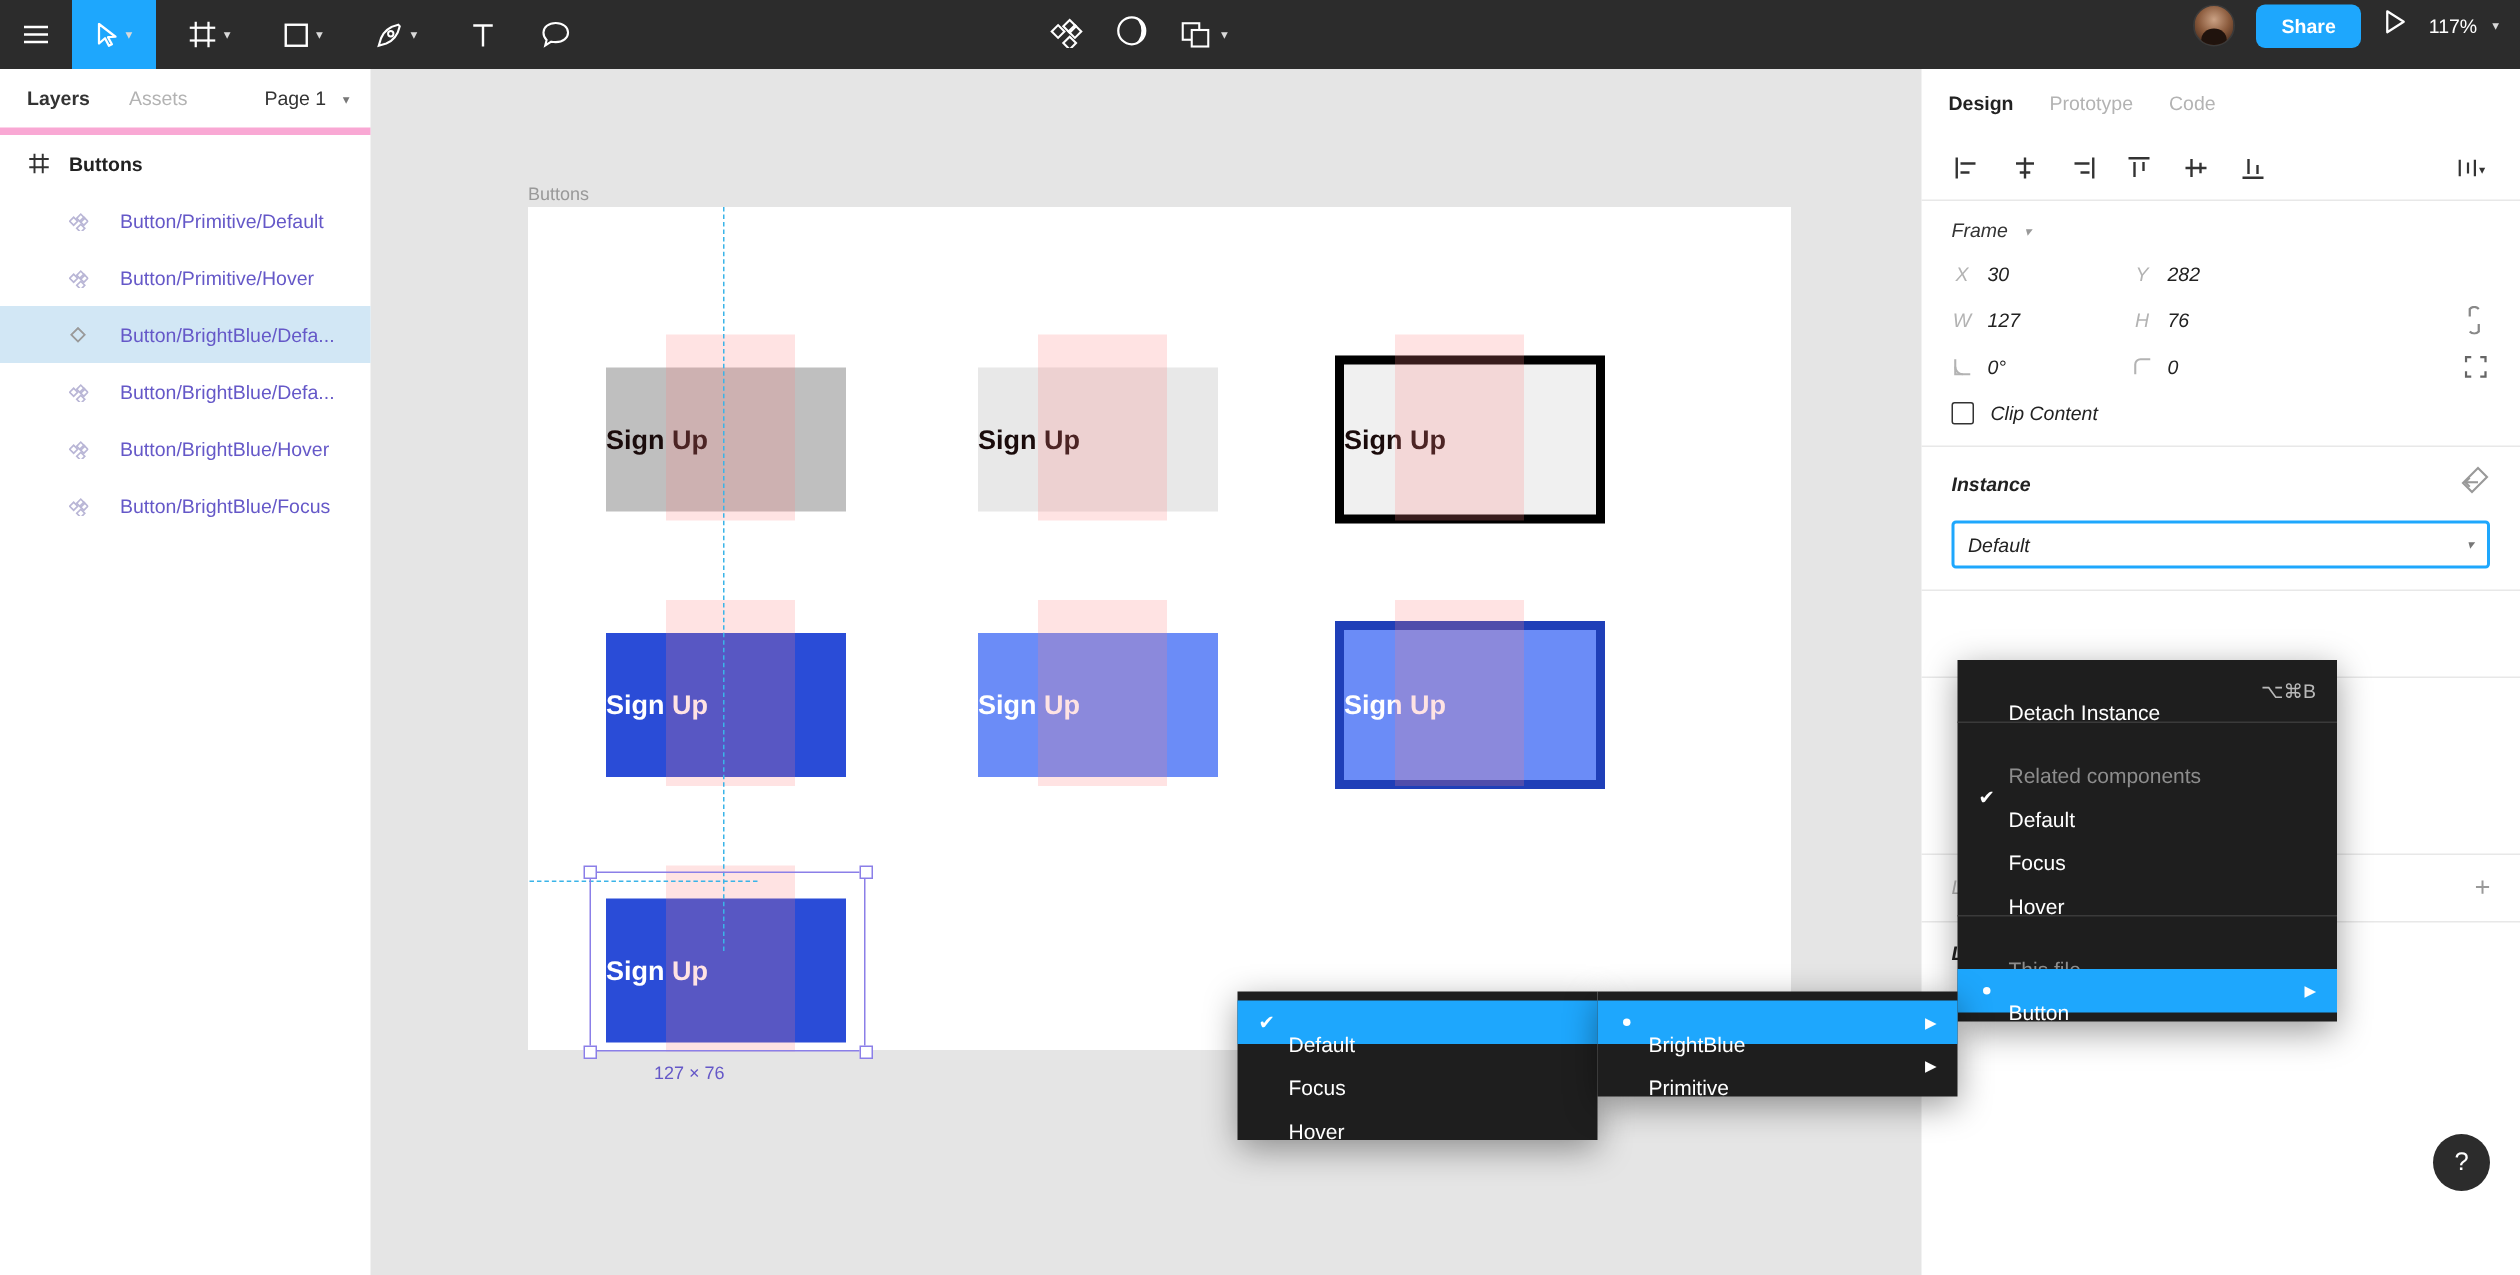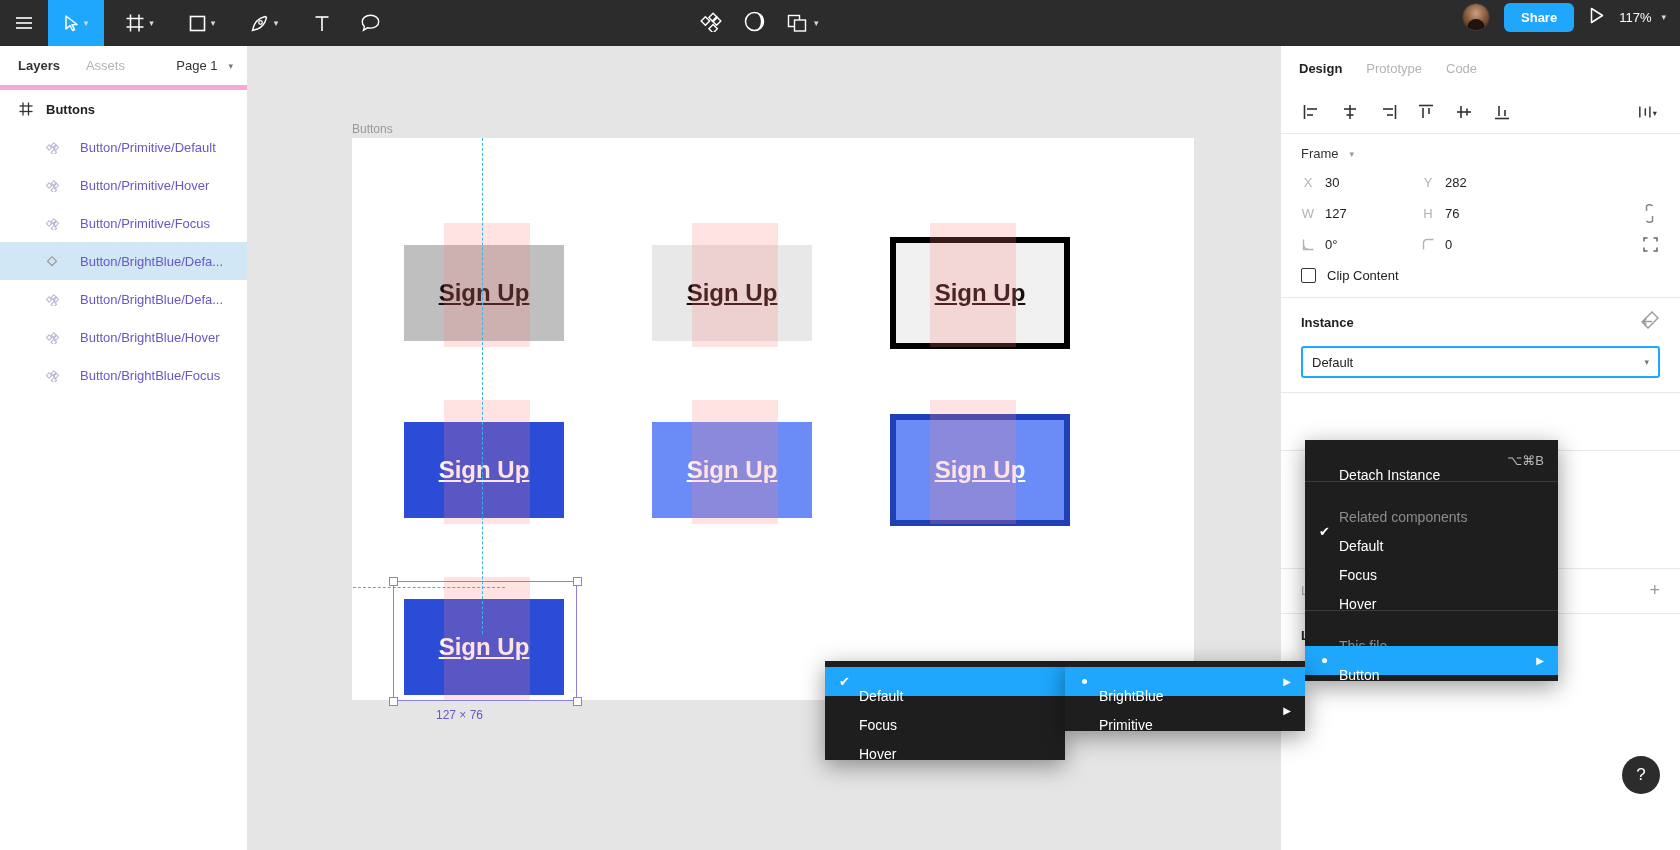--- a/index.html
+++ b/index.html
@@ -81,22 +81,22 @@
     position:absolute; left:248px; top:46px; width:1032px; height:804px;
     background:#e5e5e5; overflow:hidden;
   }
   .frame-label {
     position:absolute; left:104px; top:76px; font-size:12px; color:#999;
   }
   .frame {
     position:absolute; left:104px; top:92px; width:842px; height:562px; background:#fff;
   }
   .btn {
-    position:absolute; display:flex; align-items:center; justify-content:center;
-    font-size:24px; font-weight:bold;text-decoration:underline;
+    position:absolute; display:flex; align-items:center; justify-content:flex-start;
+    font-size:18px; font-weight:bold;
   }
   .pinkbox { position:absolute; background:rgba(255,128,128,0.22); }
   .guide-v {
     position:absolute; left:234px; top:92px; width:0; height:496px;
     border-left:1px dashed #3ab4e8;
   }
   .guide-h {
     position:absolute; left:105px; top:541px; width:152px; height:0;
     border-top:1px dashed #3ab4e8;
   }
@@ -119,21 +119,21 @@
   .rp-tabs {
     height:44px; display:flex; align-items:center; padding:0 18px; gap:24px;
   }
   .rp-tab { font-size:13px; color:#b3b3b3; }
   .rp-tab.active { color:#222; font-weight:bold; }
   .align-row {
     height:44px; display:flex; align-items:center; padding:0 20px;
     gap:16px; border-bottom:1px solid #e8e8e8;
   }
   .align-ico { width:22px; height:22px; display:flex; align-items:center; justify-content:center; }
-  .sect { padding:12px 20px 14px 20px; border-bottom:1px solid #e8e8e8; position:relative; }
+  .sect { padding:12px 20px 14px 20px; border-bottom:1px solid #e8e8e8; position:relative;font-style:italic; }
   .sect-title { font-size:13px; color:#222; font-weight:bold; }
   .frame-drop { font-size:13px; color:#333; display:flex; align-items:center; gap:6px; }
   .prop-grid { display:grid; grid-template-columns:120px 120px 1fr; row-gap:14px; margin-top:14px; }
   .prop { display:flex; align-items:center; gap:10px; font-size:13px; }
   .prop .k { color:#b3b3b3; width:14px; display:flex; justify-content:center; }
   .prop .v { color:#222; }
   .chk-row { display:flex; align-items:center; gap:11px; margin-top:16px; font-size:13px; color:#222; }
   .chk { width:15px; height:15px; border:1.5px solid #333; border-radius:2px; }
   .sect-head { display:flex; align-items:center; justify-content:space-between; }
   .instance-input {
@@ -319,33 +319,20 @@
             <svg width="13" height="13" viewBox="0 0 13 13">
               <g fill="none" stroke="#b9b6d6" stroke-width="1.1">
   <rect x="6.5" y="1.2" width="3.8" height="3.8" transform="rotate(45 6.5 3.1)"></rect>
   <rect x="6.5" y="8" width="3.8" height="3.8" transform="rotate(45 6.5 9.9)"></rect>
   <rect x="1.2" y="4.6" width="3.8" height="3.8" transform="rotate(45 3.1 6.5)"></rect>
   <rect x="8" y="4.6" width="3.8" height="3.8" transform="rotate(45 9.9 6.5)"></rect>
               </g>
             </svg>
           </span>
     <span class="lname">Button/Primitive/Hover</span>
-  </div>
-  <div class="layer-row child">
-    <span class="ico">
-            <svg width="13" height="13" viewBox="0 0 13 13">
-              <g fill="none" stroke="#b9b6d6" stroke-width="1.1">
-  <rect x="6.5" y="1.2" width="3.8" height="3.8" transform="rotate(45 6.5 3.1)"></rect>
-  <rect x="6.5" y="8" width="3.8" height="3.8" transform="rotate(45 6.5 9.9)"></rect>
-  <rect x="1.2" y="4.6" width="3.8" height="3.8" transform="rotate(45 3.1 6.5)"></rect>
-  <rect x="8" y="4.6" width="3.8" height="3.8" transform="rotate(45 9.9 6.5)"></rect>
-              </g>
-            </svg>
-          </span>
-    <span class="lname">Button/Primitive/Focus</span>
   </div>
   <div class="layer-row child sel">
     <span class="ico">
             <svg width="14" height="14" viewBox="0 0 14 14">
               <rect x="4" y="4" width="6.3" height="6.3" transform="rotate(45 7 7)" fill="none" stroke="#999" stroke-width="1.2"></rect>
             </svg>
           </span>
     <span class="lname">Button/BrightBlue/Defa...</span>
   </div>
   <div class="layer-row child">

